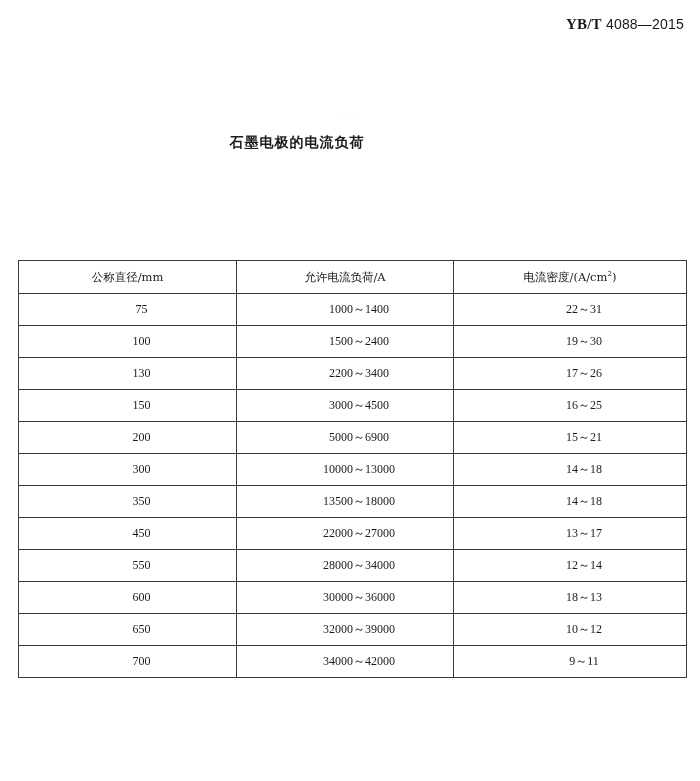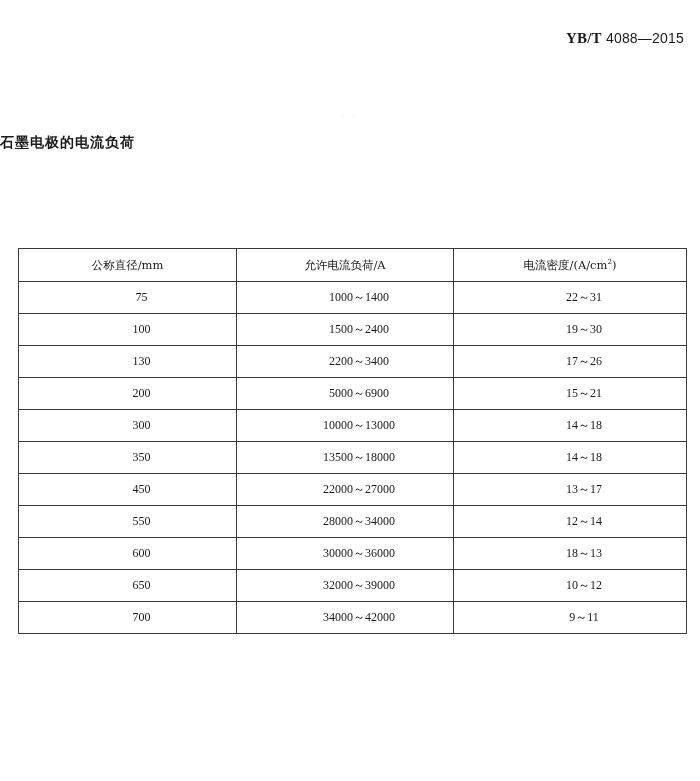--- a/index.html
+++ b/index.html
@@ -1,31 +1,31 @@
 <!DOCTYPE html>
 <html><head>
   <meta charset="utf-8">
   <style>
     html, body { margin: 0; padding: 0; background: #ffffff; }
     body { width: 700px; height: 781px; position: relative; overflow: hidden; color: #1a1a1a; }
     .std-code {
-      position: absolute; right: 16px; top: 30px;
+      position: absolute; right: 16px; top: 16px;
       font-family: "Liberation Sans", sans-serif; font-size: 14px; font-weight: bold;
       letter-spacing: 0.2px;
     }
     .std-code .prefix { font-family: "Liberation Serif", serif; font-weight: bold; font-size: 15px; }
     .std-code .num { font-family: "Liberation Sans", sans-serif; font-weight: normal; font-size: 14px; }
     .doc-title {
-      position: absolute; left: 0; width: 594px; top: 134px; text-align: left;
+      position: absolute; left: 0; width: 594px; top: 134px; text-align: center;
       font-family: "DejaVu Sans", sans-serif; font-weight: bold; font-size: 14px; letter-spacing: 1px;
     }
     .specks { position: absolute; left: 343px; top: 112px; font-size: 6px; color: #bbb; letter-spacing: 3px;
       font-family: "DejaVu Sans", sans-serif; }
     table.data-table {
-      position: absolute; left: 18px; top: 248px; width: 668px;
+      position: absolute; left: 18px; top: 260px; width: 668px;
       border-collapse: collapse; table-layout: fixed;
       border: 1.5px solid #2a2a2a;
       font-family: "Liberation Serif", serif; font-size: 12px;
     }
     table.data-table col.c1 { width: 218px; }
     table.data-table col.c2 { width: 217px; }
     table.data-table col.c3 { width: 233px; }
     table.data-table th, table.data-table td {
       border: 1px solid #3a3a3a; text-align: center; vertical-align: middle;
       padding: 0; height: 31px;
@@ -69,20 +69,25 @@
         <td>100</td>
         <td>1500～2400</td>
         <td>19～30</td>
       </tr>
       <tr>
         <td>130</td>
         <td>2200～3400</td>
         <td>17～26</td>
       </tr>
       <tr>
+        <td>150</td>
+        <td>3000～4500</td>
+        <td>16～25</td>
+      </tr>
+      <tr>
         <td>200</td>
         <td>5000～6900</td>
         <td>15～21</td>
       </tr>
       <tr>
         <td>300</td>
         <td>10000～13000</td>
         <td>14～18</td>
       </tr>
       <tr>

